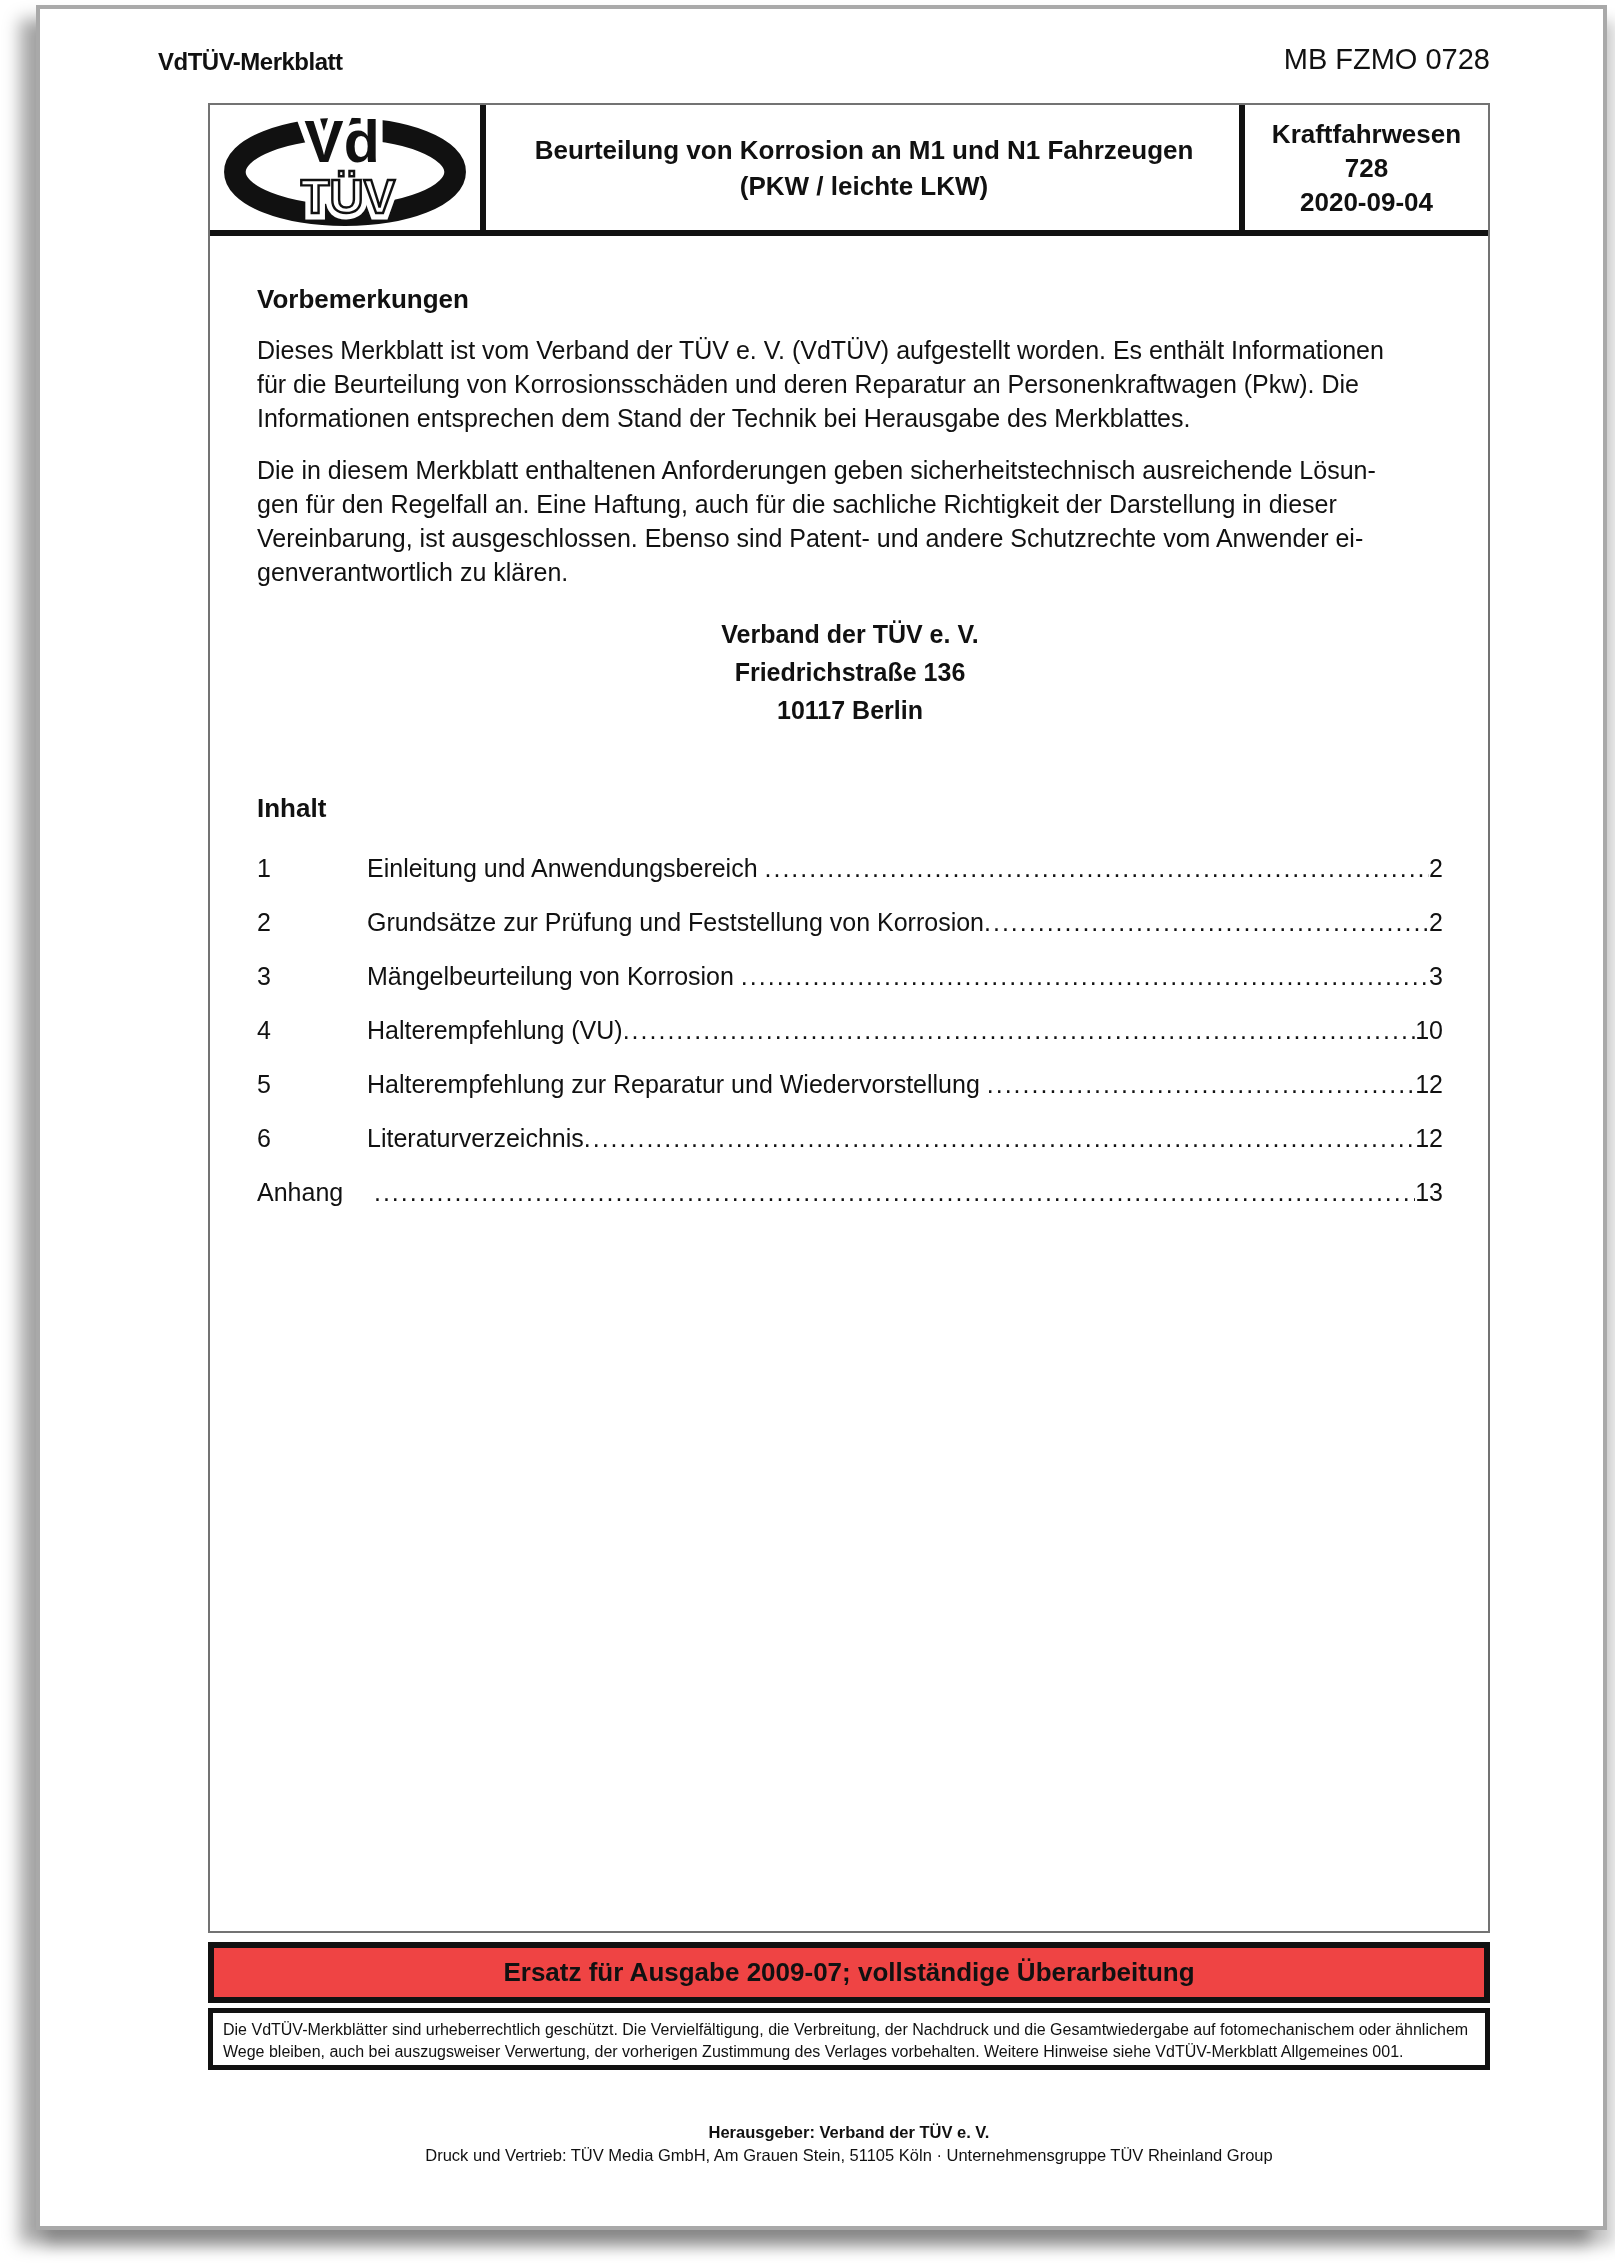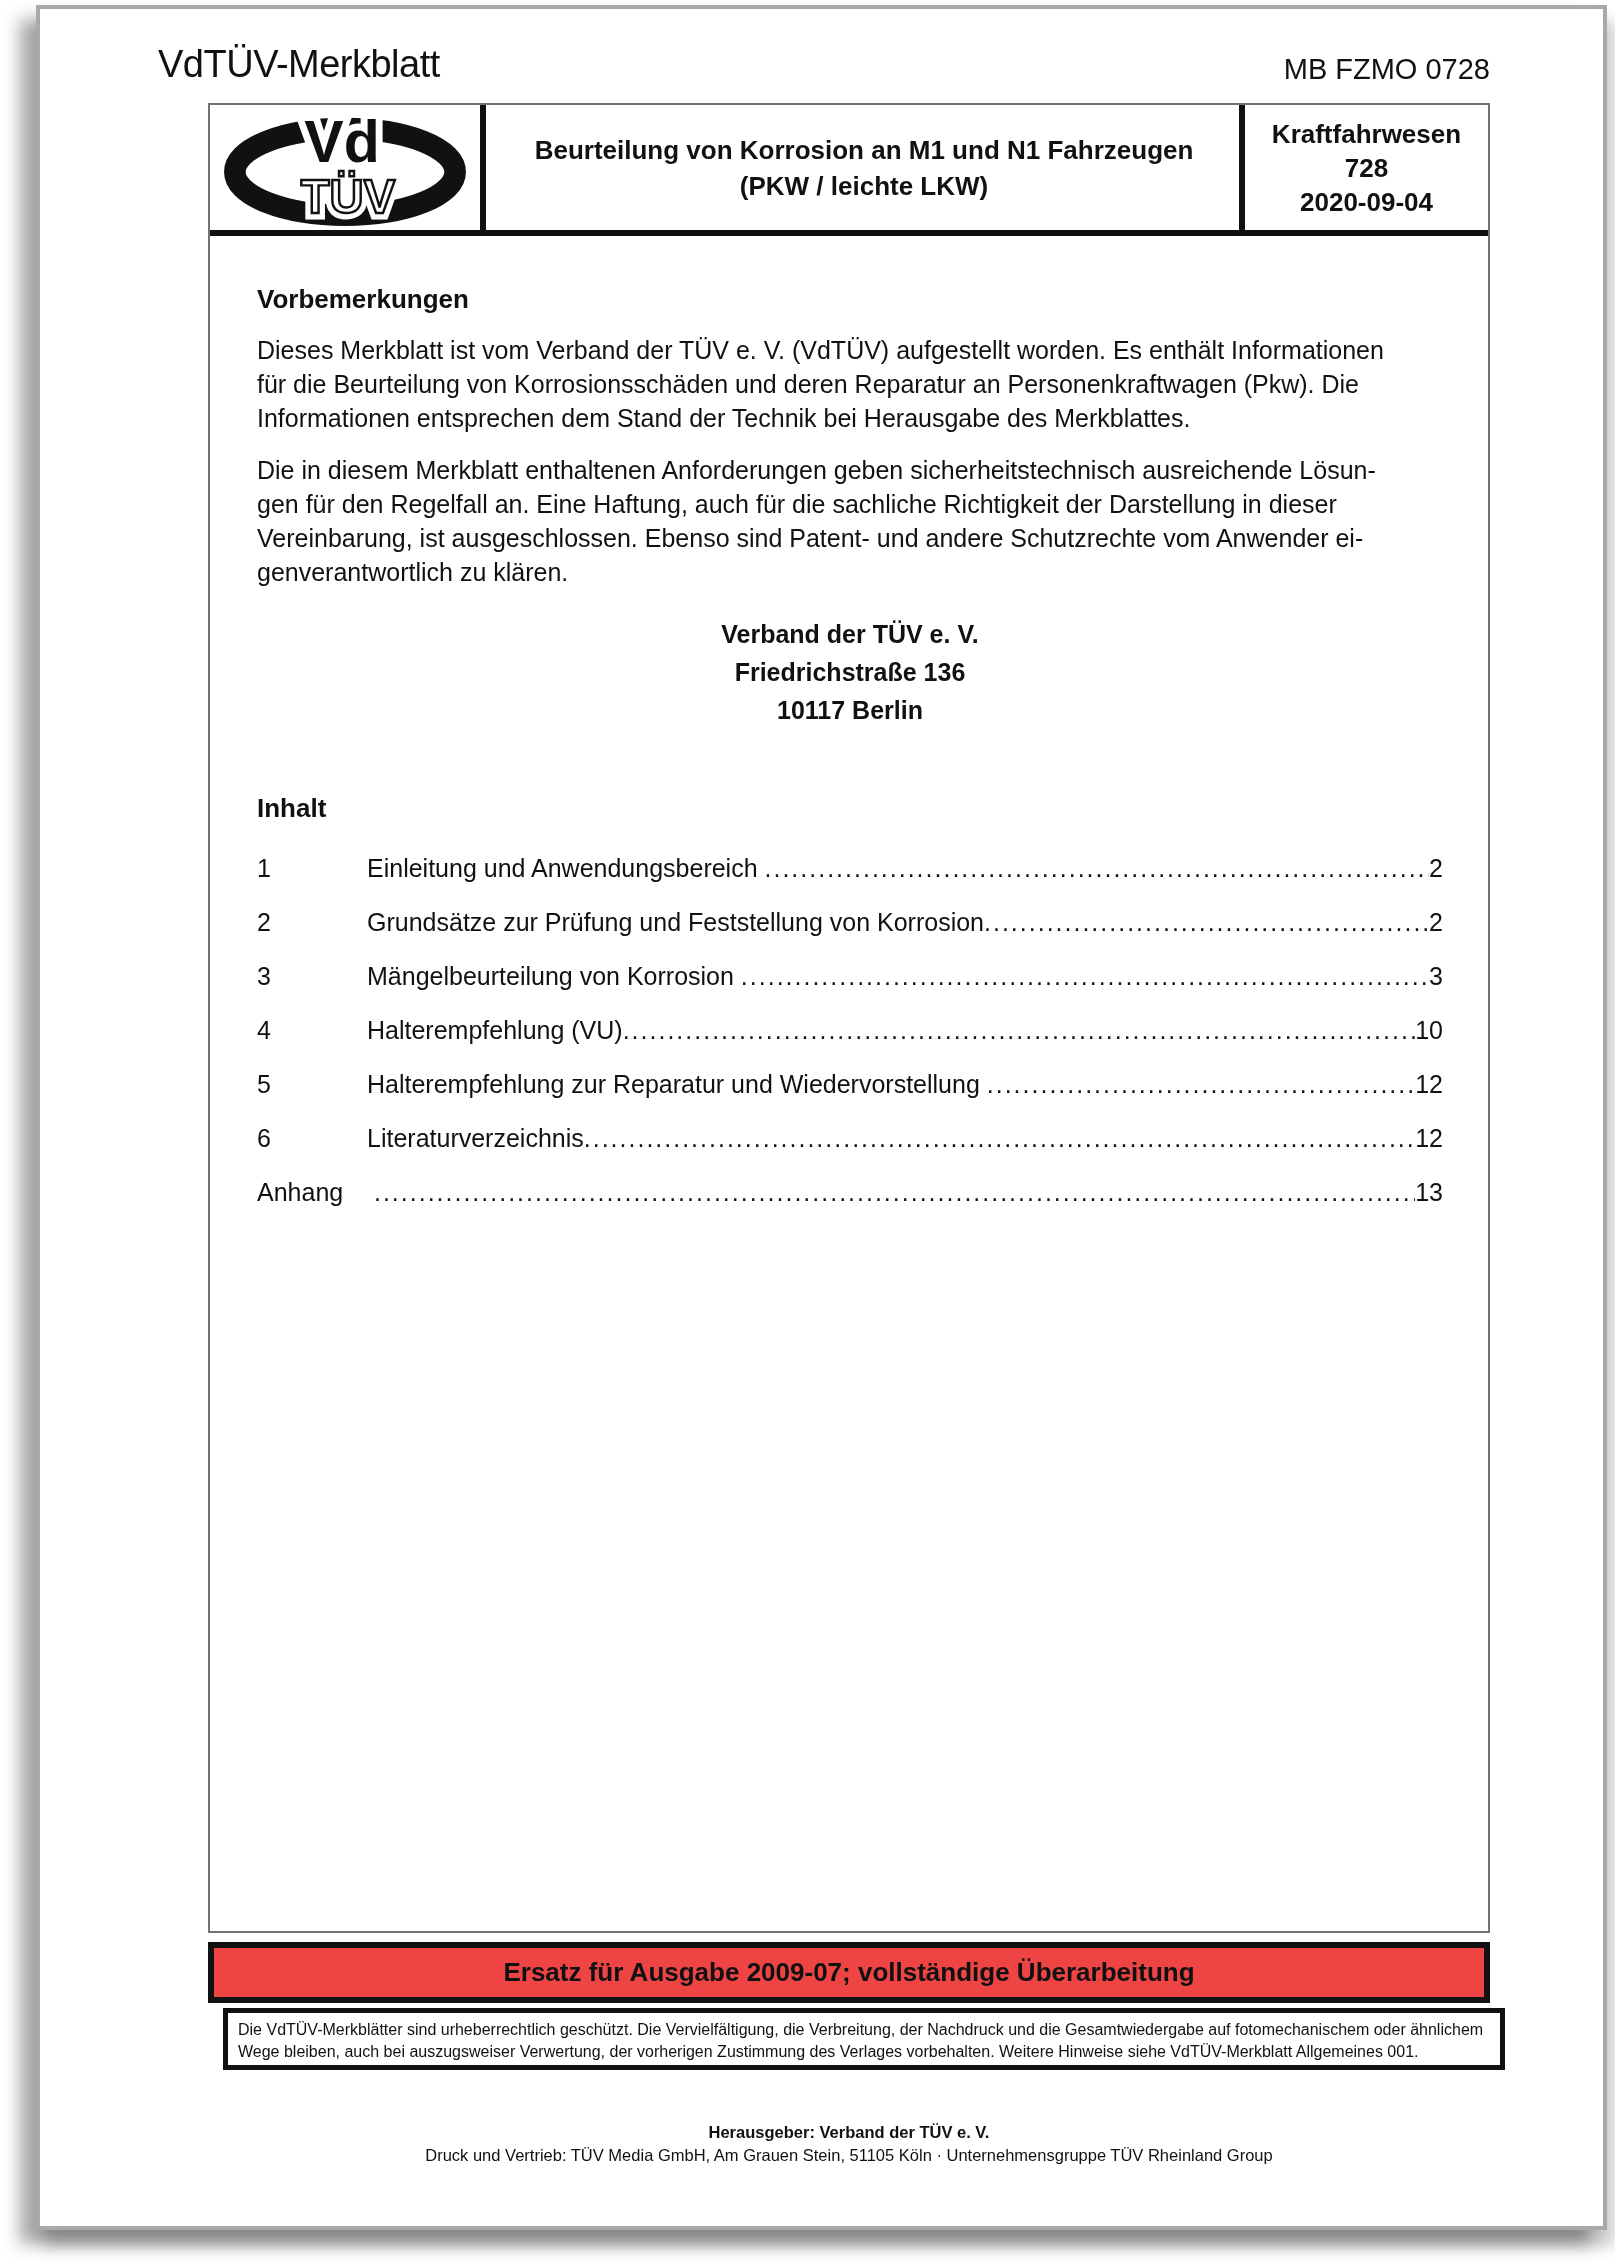--- a/index.html
+++ b/index.html
@@ -10,21 +10,21 @@
   }
   #sheet {
     position:absolute; left:36px; top:5px; width:1571px; height:2225px;
     box-sizing:border-box; background:#fff; border:4px solid #a9a9a9;
     box-shadow:-16px 14px 16px rgba(0,0,0,0.35), 8px 16px 14px rgba(0,0,0,0.20);
   }
   .doc-header-row {
     position:absolute; left:118px; top:34px; width:1332px;
     display:flex; justify-content:space-between; align-items:flex-end;
   }
-  .doc-type { font-size:38px; font-weight:normal; letter-spacing:-0.5px; }
+  .doc-type { font-size:24px; font-weight:bold; letter-spacing:-0.5px; }
   .doc-code { font-size:29px; }
 
   .main-frame {
     position:absolute; left:168px; top:94px; width:1282px; height:1830px;
     box-sizing:border-box; border:2px solid #737373; background:#fff;
   }
   .head-band { display:flex; height:131px; border-bottom:6px solid #111; box-sizing:border-box; }
   .cell-logo { width:276px; border-right:6px solid #111; box-sizing:border-box;
     display:flex; align-items:center; justify-content:center; }
   .logo text { font-family:"Liberation Sans","DejaVu Sans",sans-serif; }
@@ -53,21 +53,21 @@
 
   .revision-box {
     position:absolute; left:168px; top:1933px; width:1282px; height:61px;
     box-sizing:border-box; border:6px solid #111; background:#ef4444;
     display:flex; align-items:center; justify-content:center;
     font-weight:bold; font-size:26px;
   }
   .copyright-box {
     position:absolute; left:168px; top:1999px; width:1282px; height:62px;
     box-sizing:border-box; border:5px solid #111; background:#fff;
-    padding:6px 10px; font-size:16px; line-height:22px; white-space:pre-line;margin-left:15px;
+    padding:6px 10px; font-size:16px; line-height:22px; white-space:pre-line;
   }
   .publisher {
     position:absolute; left:168px; top:2112px; width:1282px;
     text-align:center; font-size:16.5px; line-height:23px;
   }
   .publisher-line1 { font-weight:bold; }
 </style>
 </head>
 <body>
 

